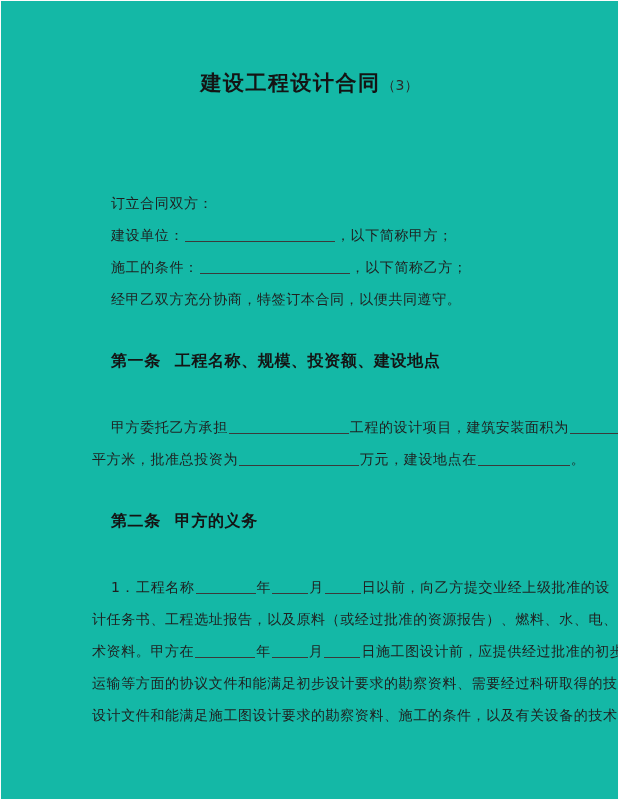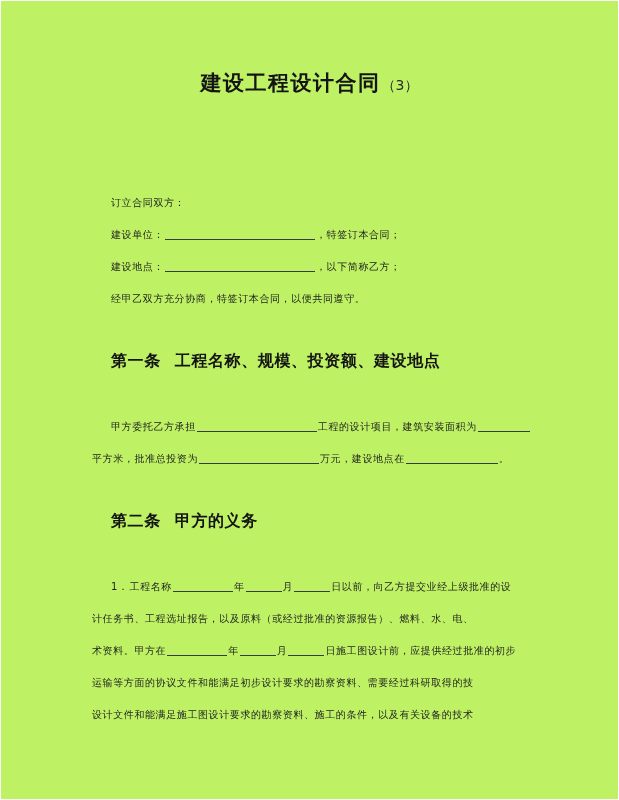--- a/index.html
+++ b/index.html
@@ -5,21 +5,21 @@
 <style>
   html, body {
     margin: 0;
     padding: 0;
     background: #ffffff;
   }
   .page {
     position: relative;
     width: 619px;
     height: 800px;
-    background: #bef264;
+    background: #14b8a6;
     overflow: hidden;
     font-family: "DejaVu Sans", "Liberation Sans", sans-serif;
     color: #1b1b1b;
     box-sizing: border-box;
     border: 1px solid #fcfcfc;
   }
 
   
   .doc-title {
     position: absolute;
@@ -46,21 +46,21 @@
   
   .body-block {
     position: absolute;
     left: 91px;
     top: 186px;
     width: 440px;
   }
   .line {
     height: 32px;
     line-height: 32px;
-    font-size: 10px;
+    font-size: 14px;
     letter-spacing: 0.6px;
     color: #1f1f1f;
     white-space: nowrap;
     overflow: visible;
   }
   .line.indent {
     padding-left: 19px;
   }
   .line.flush {
     padding-left: 0;
@@ -114,25 +114,25 @@
     <span class="title-main">建设工程设计合同</span><span class="title-suffix">（3）</span>
   </div>
 
   <div class="body-block">
 
     <div class="line indent">
       <span>订立合同双方：</span>
     </div>
 
     <div class="line indent">
-      <span>建设单位：</span><span class="blank w-party"></span><span>，特签订本合同；</span>
+      <span>建设单位：</span><span class="blank w-party"></span><span>，以下简称甲方；</span>
     </div>
 
     <div class="line indent">
-      <span>建设地点：</span><span class="blank w-party"></span><span>，以下简称乙方；</span>
+      <span>施工的条件：</span><span class="blank w-party"></span><span>，以下简称乙方；</span>
     </div>
 
     <div class="line indent">
       <span>经甲乙双方充分协商，特签订本合同，以便共同遵守。</span>
     </div>
 
     <div class="spacer-md"></div>
 
     <div class="heading-line">
       <span>第一条</span><span class="sep"></span><span>工程名称、规模、投资额、建设地点</span>

